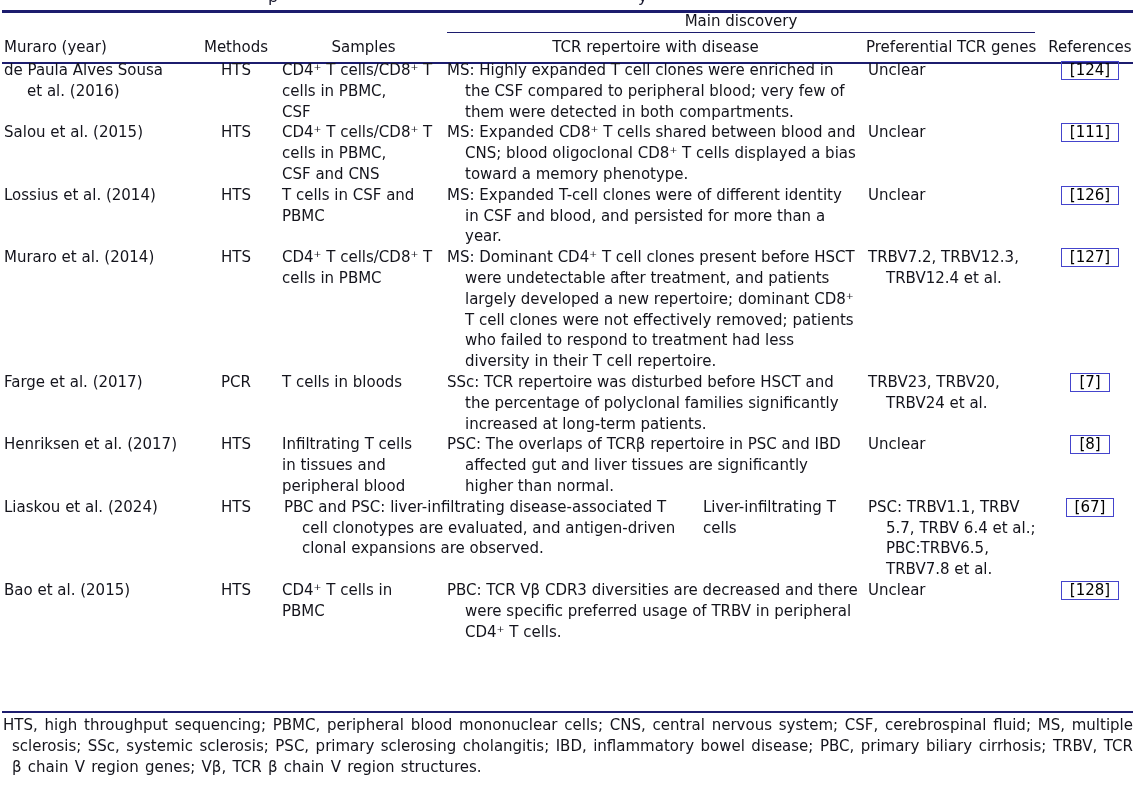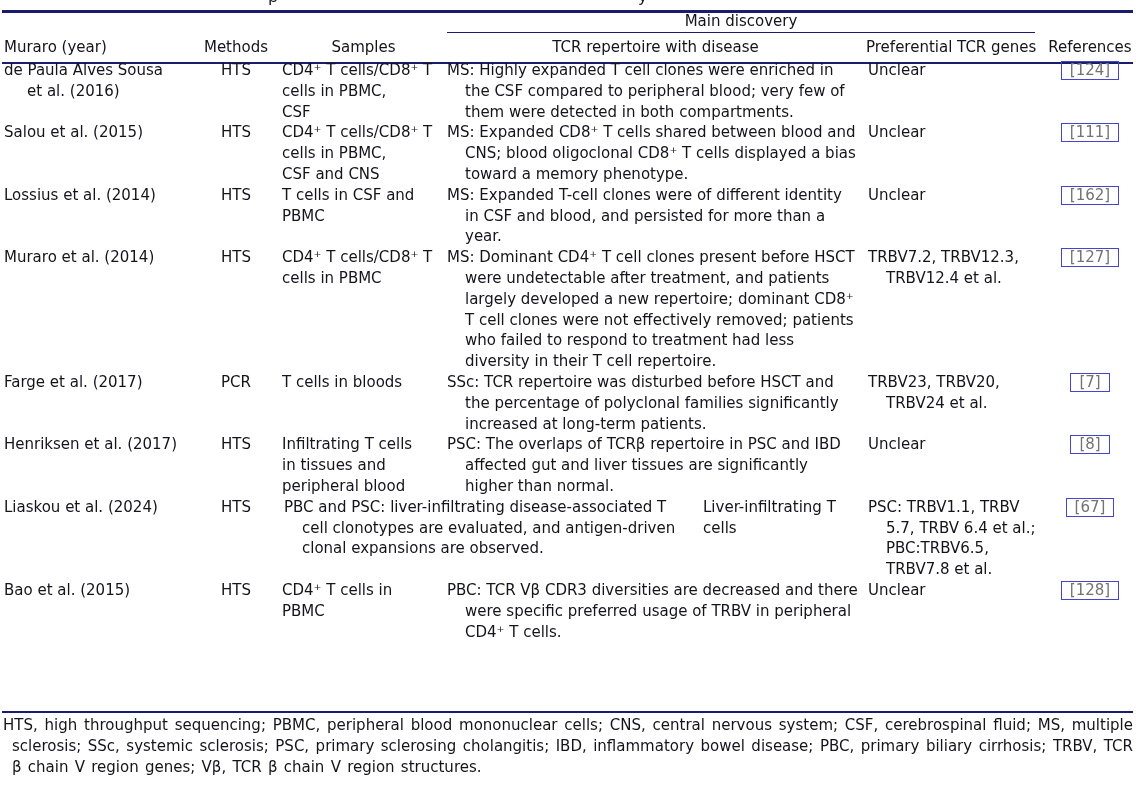--- a/index.html
+++ b/index.html
@@ -46,21 +46,21 @@
   .cell { flex: none; box-sizing: border-box; white-space: pre-line; }
   .c-author  { width: 190px; padding-left: 27px; text-indent: -23px; }
   .c-methods { width: 92px;  text-align: center; }
   .c-samples { width: 163px; text-align: left; }
   .c-disc    { width: 421px; padding-left: 20px; padding-right: 8px; text-indent: -18px; }
   .c-genes   { width: 178px; padding-left: 20px; padding-right: 2px; text-indent: -18px; }
   .c-refs    { width: 92px;  text-align: center; }
   .ref-link {
     display: inline-block; text-indent: 0;
     border: 1px solid #4444cc; padding: 0 8px; line-height: 17px;
-    color: #737373; cursor: pointer;
+    color: #000000; cursor: pointer;
   }
 
   #footnote {
     position: absolute; top: 715px; left: 3px; width: 1130px;
     padding-left: 9px; text-indent: -9px; box-sizing: border-box;
     text-align: justify; word-spacing: 1.5px;
   }
 </style>
 </head>
 <body>
@@ -112,21 +112,21 @@
       <div class="cell c-refs"><span class="ref-link">[111]</span></div>
     </div>
 
     <div class="row">
       <div class="cell c-author">Lossius et al. (2014)</div>
       <div class="cell c-methods">HTS</div>
       <div class="cell c-samples">T cells in CSF and
 PBMC</div>
       <div class="cell c-disc">MS: Expanded T-cell clones were of different identity in CSF and blood, and persisted for more than a year.</div>
       <div class="cell c-genes">Unclear</div>
-      <div class="cell c-refs"><span class="ref-link">[162]</span></div>
+      <div class="cell c-refs"><span class="ref-link">[126]</span></div>
     </div>
 
     <div class="row">
       <div class="cell c-author">Muraro et al. (2014)</div>
       <div class="cell c-methods">HTS</div>
       <div class="cell c-samples">CD4⁺ T cells/CD8⁺ T
 cells in PBMC</div>
       <div class="cell c-disc">MS: Dominant CD4⁺ T cell clones present before HSCT were undetectable after treatment, and patients largely developed a new repertoire; dominant CD8⁺ T cell clones were not effectively removed; patients who failed to respond to treatment had less diversity in their T cell repertoire.</div>
       <div class="cell c-genes">TRBV7.2, TRBV12.3, TRBV12.4 et al.</div>
       <div class="cell c-refs"><span class="ref-link">[127]</span></div>

